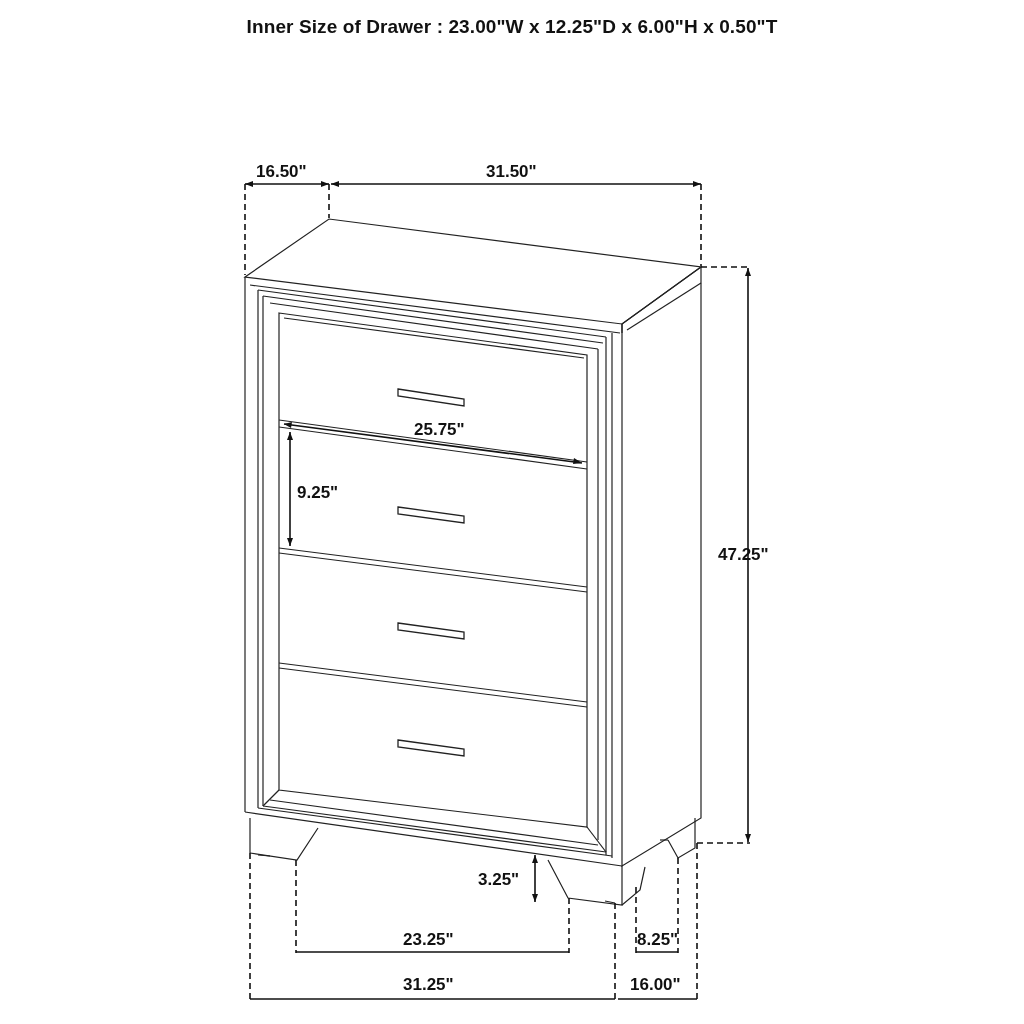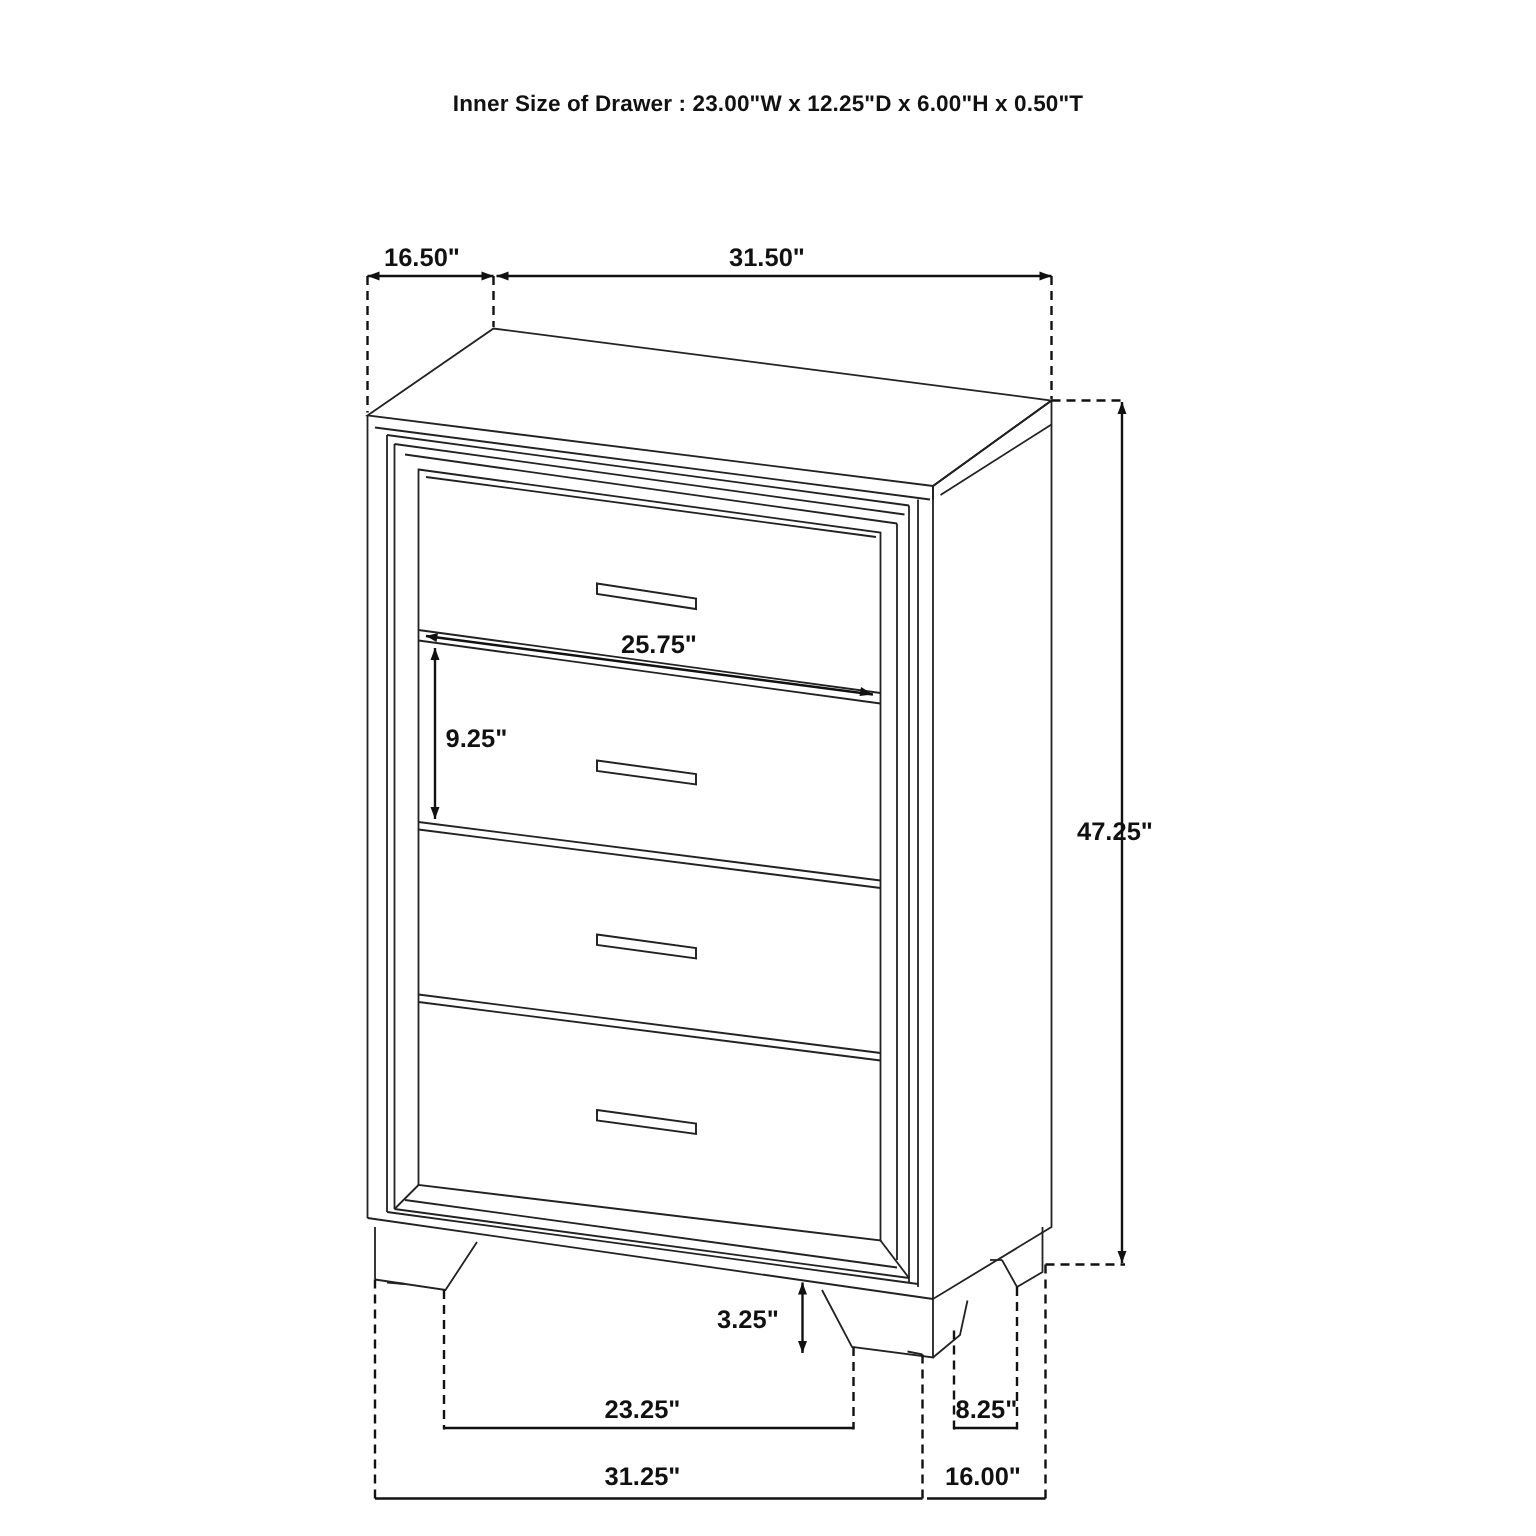--- a/index.html
+++ b/index.html
@@ -1,17 +1,17 @@
 <!DOCTYPE html>
 <html><head>
 <meta charset="utf-8">
 <style>
   html, body { margin:0; padding:0; background:#ffffff; }
   body { width:1024px; height:1024px; position:relative; overflow:hidden; font-family:"Liberation Sans", sans-serif; }
-  #title { position:absolute; left:0; top:16px; width:1024px; text-align:center; font-weight:bold; font-size:15px; color:#111; letter-spacing:0.1px;margin-top:45px; }
+  #title { position:absolute; left:0; top:16px; width:1024px; text-align:center; font-weight:bold; font-size:19px; color:#111; letter-spacing:0.1px; }
   svg { position:absolute; left:0; top:0; }
   .lbl { position:absolute; font-weight:bold; font-size:17px; color:#111; white-space:nowrap; }
 </style>
 </head>
 <body>
 
 <div id="title">Inner Size of Drawer : 23.00"W x 12.25"D x 6.00"H x 0.50"T</div>
 
 <svg width="1024" height="1024" viewBox="0 0 1024 1024">
   <g fill="none" stroke="#222" stroke-width="1.2">

